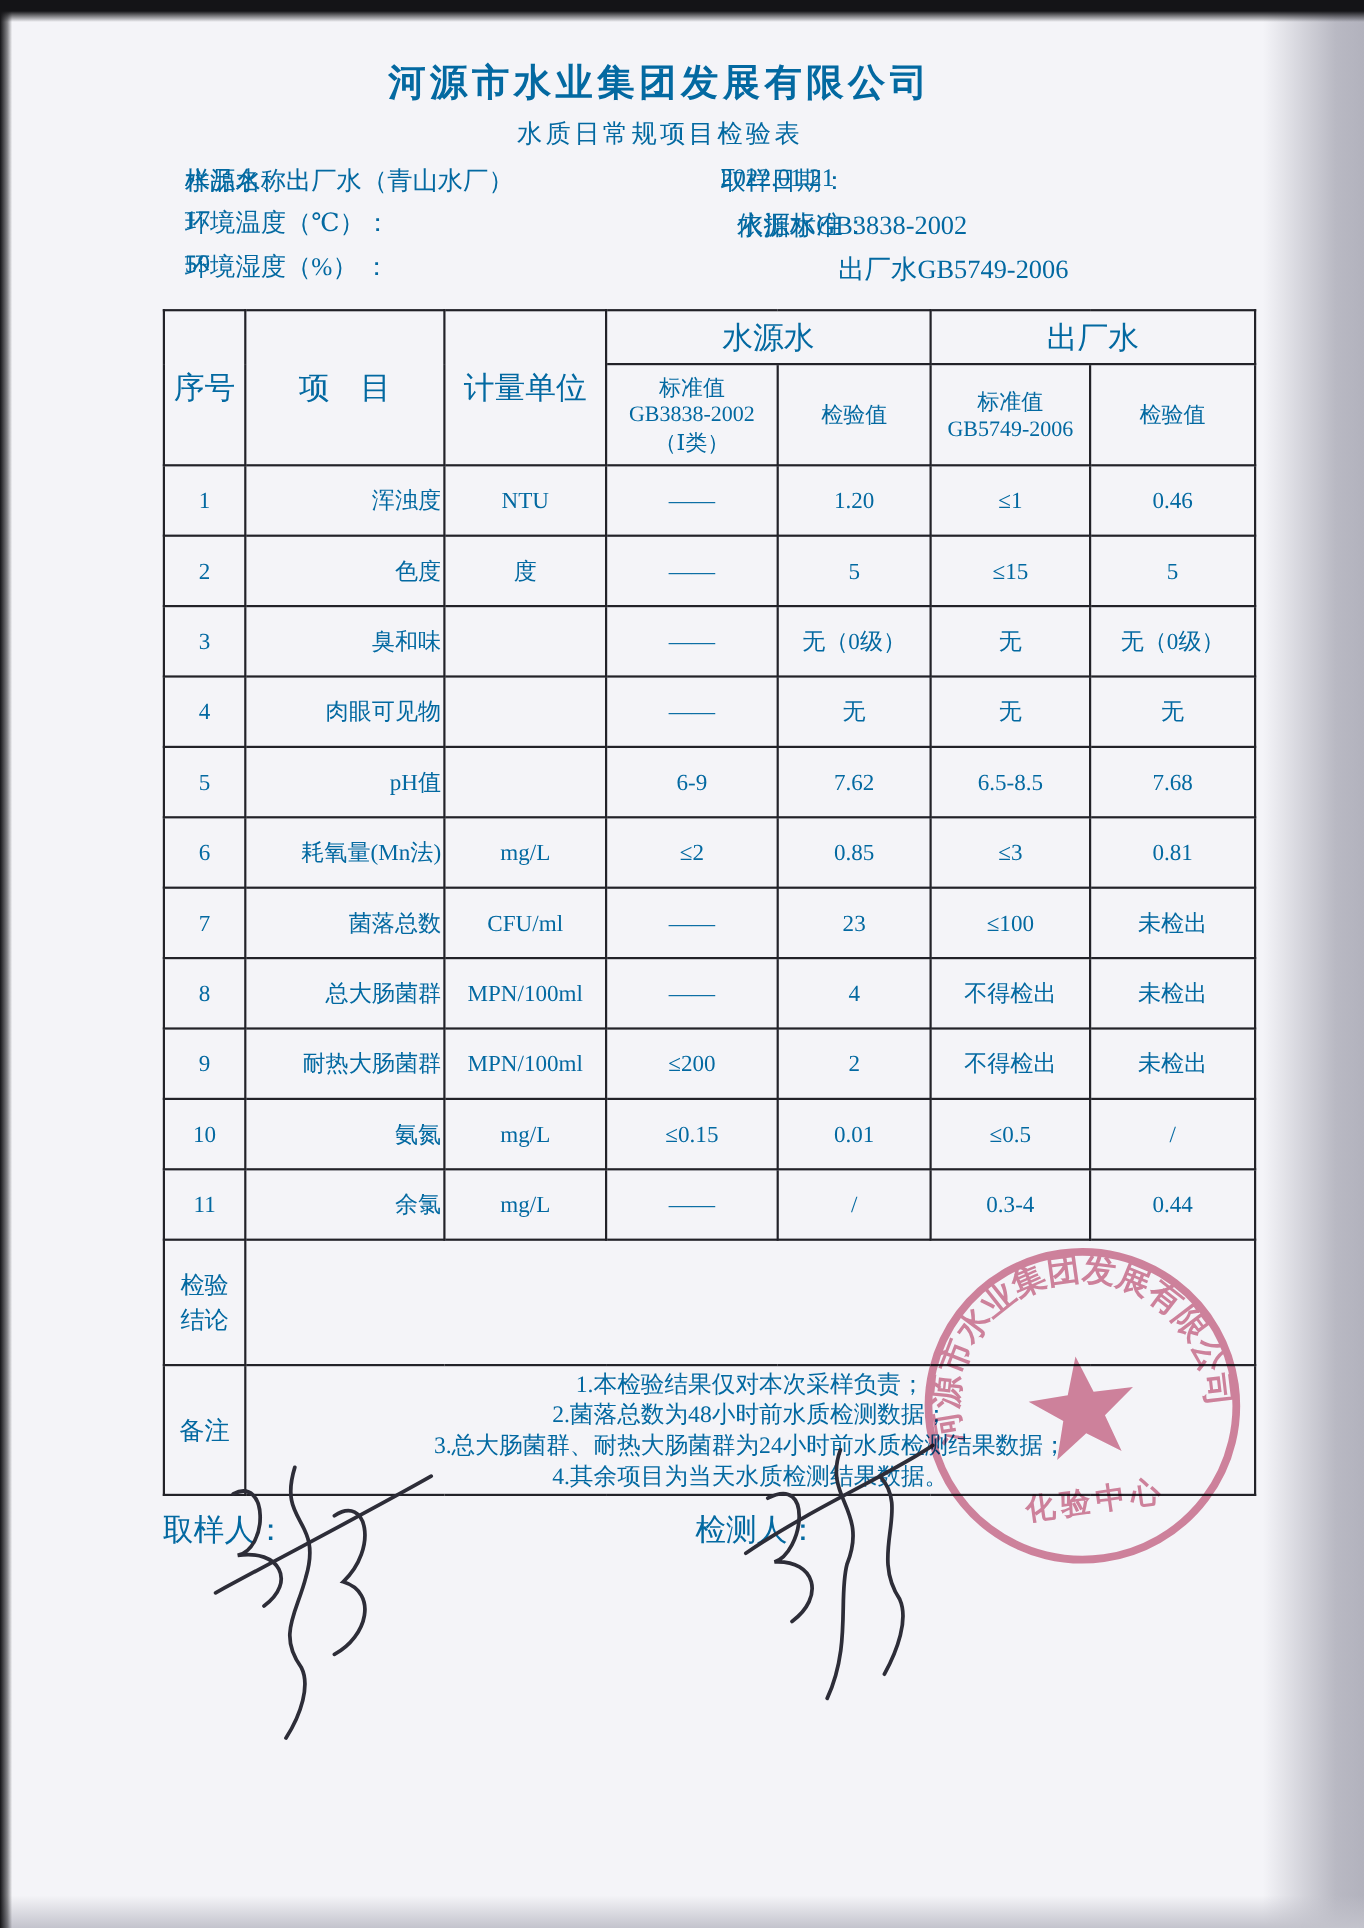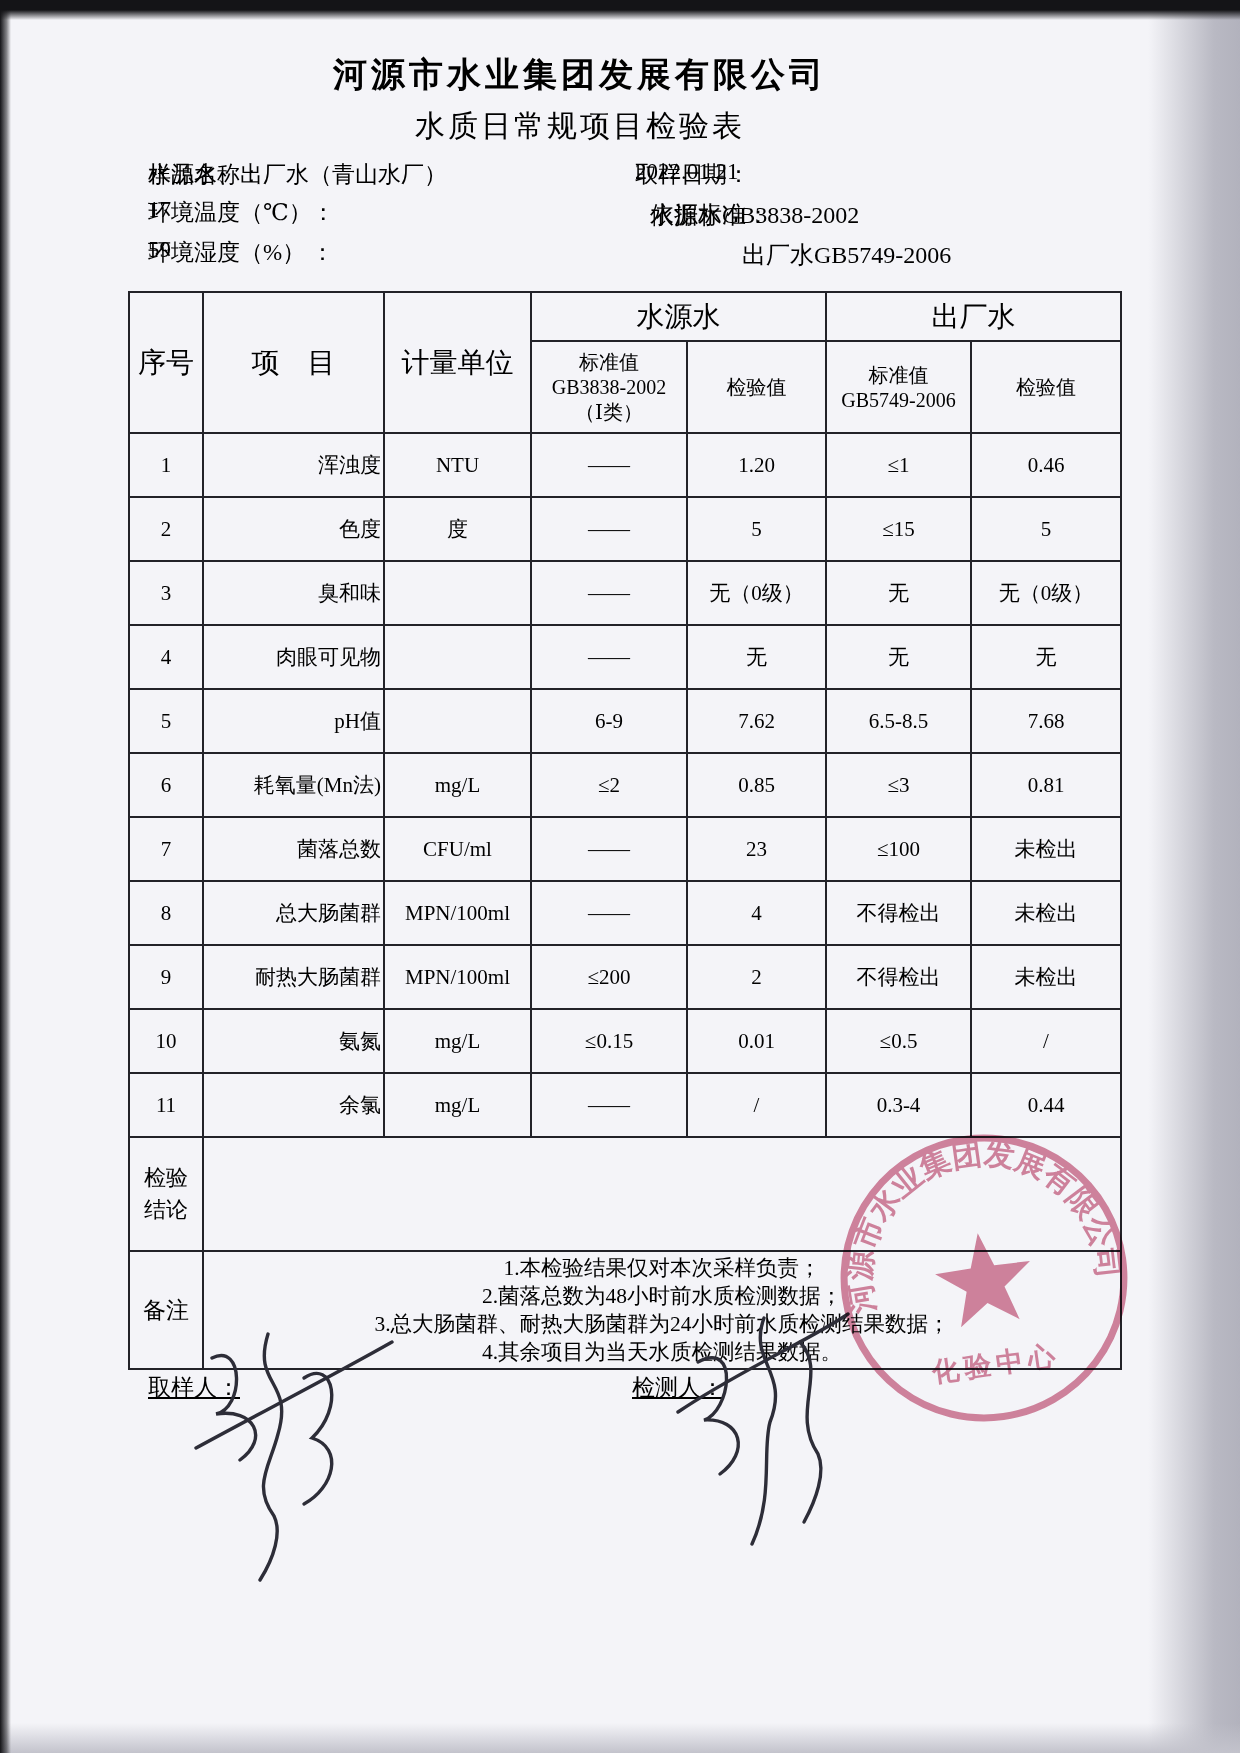--- a/index.html
+++ b/index.html
@@ -1,36 +1,37 @@
 <!DOCTYPE html>
 <html><head>
 <meta charset="utf-8">
 <style>
   * { box-sizing: border-box; }
   html,body { margin:0; padding:0; background:#a7a7af; }
   .scan {
     position:relative; width:1240px; height:1753px;
     background:#f4f4f8; overflow:hidden;
     font-family:"Liberation Serif","DejaVu Serif",serif;
-    color:#000000;
+    color:#0369a1;
+    padding-left:20px;
   }
   
   .edge-top   { position:absolute; top:0; left:0; width:100%; height:20px; z-index:9;
                 background:linear-gradient(180deg,#141417 0%,#141417 50%,rgba(20,20,23,0) 100%); }
   .edge-left  { position:absolute; top:0; left:0; width:11px; height:100%; z-index:9;
                 background:linear-gradient(90deg,#141417 0%,rgba(20,20,23,.5) 60%,rgba(20,20,23,0) 100%); }
   .edge-right { position:absolute; top:0; right:0; width:92px; height:100%; z-index:8;
                 background:linear-gradient(90deg,rgba(186,186,196,0) 0%,#b9b9c3 72%,#b2b2bd 100%); }
   .edge-bottom{ position:absolute; bottom:0; left:0; width:100%; height:30px; z-index:8;
                 background:linear-gradient(0deg,#c3c3cc 0%,rgba(195,195,204,0) 100%); }
 
   .title { padding-top:52px; width:1160px; text-align:center;
            font-size:34px; font-weight:700; letter-spacing:4px; }
   .subtitle { width:1160px; text-align:center; margin-top:8px;
-              font-size:30px; letter-spacing:3px; }
+              font-size:23px; letter-spacing:3px; }
 
   .info { position:relative; margin-top:12px; height:116px; font-size:23px; }
   .info span { position:absolute; white-space:nowrap; }
   .i-sample { left:148px; top:0; }
   .i-date   { left:635px; top:0; }
   .i-temp   { left:148px; top:38px; }
   .i-std    { left:650px; top:40px; font-size:24px; }
   .i-hum    { left:148px; top:78px; }
   .i-std2   { left:742px; top:80px; font-size:24px; }
 
@@ -46,21 +47,21 @@
   tr.h-top th { height:49px; font-size:28px; }
   tr.h-sub th { height:92px; font-size:20px; }
   .pre { white-space:pre-line; }
   tr.r-data td { height:64px; }
   td.c-item { text-align:right; padding-left:12px;margin-top:36px; }
   td.c-oval, th.h-oval { font-weight:700; }
   tr.r-concl td.c-label { height:114px; font-size:22px; line-height:32px;border-radius:27px; }
   tr.r-rem td.c-label { height:110px; font-size:23px; }
   td.c-remarks { text-align:center; font-size:21.5px; line-height:28px; padding:6px 10px 6px 10px; }
 
-  .footer-label { position:absolute; font-size:23px; z-index:3;text-decoration:underline; }
+  .footer-label { position:absolute; font-size:28px; z-index:3; }
   .f-sampler { left:148px; top:1372px; }
   .f-tester  { left:632px; top:1372px; }
 
   .sig { position:absolute; z-index:4; overflow:visible; }
   .sig path { fill:none; stroke:#2d2d38; stroke-width:3.4; stroke-linecap:round; }
   .sig-sampler { left:182px; top:1316px; }
   .sig-tester  { left:668px; top:1300px; }
 
   .seal { position:absolute; left:828px; top:1122px; z-index:5;
           opacity:.82; mix-blend-mode:multiply; transform:rotate(-8deg); }

